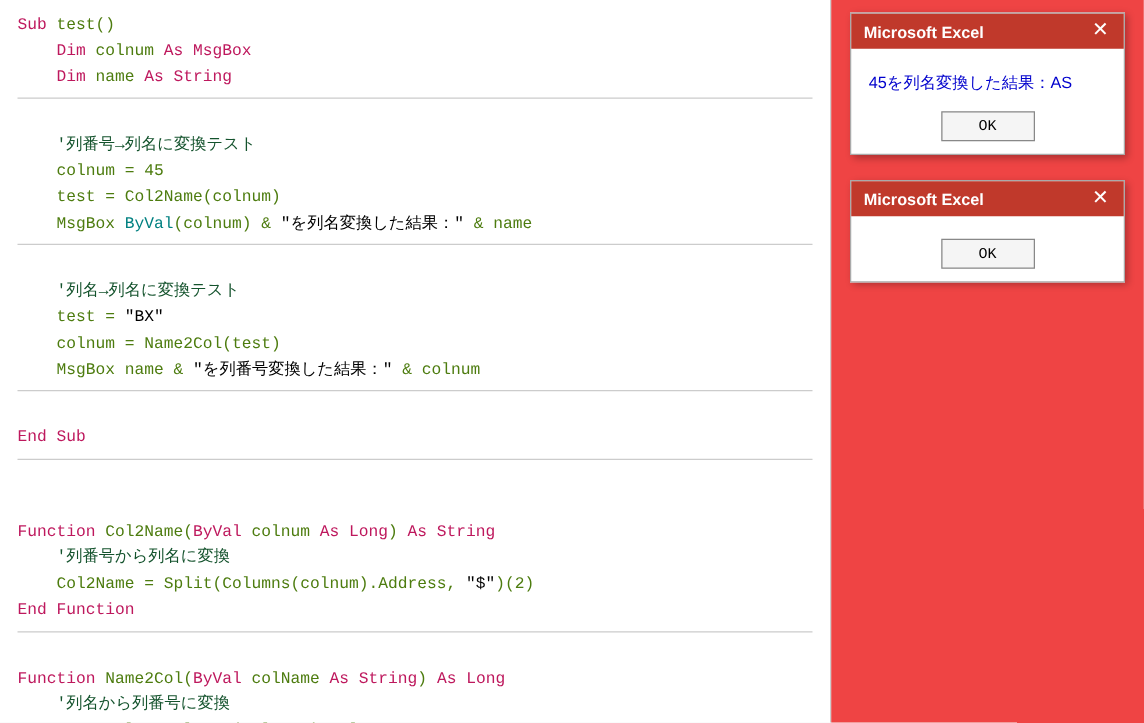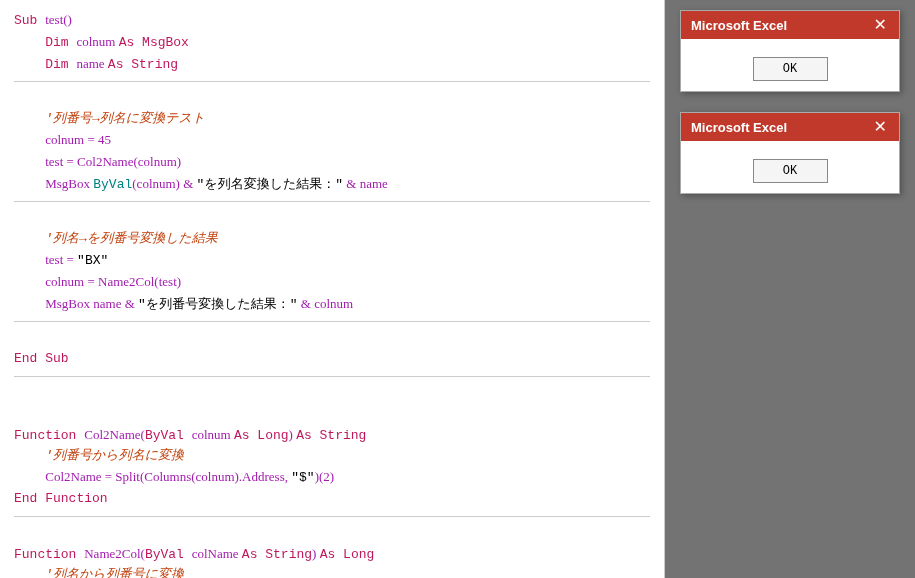--- a/index.html
+++ b/index.html
@@ -31,29 +31,29 @@
 
     .divider {
       border: none;
       border-top: 1px solid #ccc;
       margin: 6px 0;
     }
 
     
     .kw-blue { color: #be185d; }
     .kw-teal { color: #008080; }
-    .comment { color: #c2410c; font-style: italic; }
+    .comment { color: #14532d; }
     .string-val { color: #000000; }
-    .normal { color: #a21caf; font-family: Liberation Serif, serif; }
+    .normal { color: #4d7c0f; }
 
     
     #dialogs-panel {
       width: 250px;
       height: 578px;
-      background: #737373;
+      background: #ef4444;
       position: relative;
       display: flex;
       flex-direction: column;
       align-items: center;
       padding-top: 10px;
       gap: 20px;
     }
 
     
     .dialog-box {
@@ -116,21 +116,21 @@
 <div id="code-panel">
   <div class="code-content"><span class="kw-blue">Sub </span><span class="normal">test()</span>
     <span class="kw-blue">Dim </span><span class="normal">colnum </span><span class="kw-blue">As MsgBox</span>
     <span class="kw-blue">Dim </span><span class="normal">name </span><span class="kw-blue">As String</span>
 <hr class="divider">
     <span class="comment">'列番号→列名に変換テスト</span>
     <span class="normal">colnum = 45</span>
     <span class="normal">test = Col2Name(colnum)</span>
     <span class="normal">MsgBox </span><span class="kw-teal">ByVal</span><span class="normal">(colnum) &amp; </span><span class="string-val">"を列名変換した結果："</span><span class="normal"> &amp; name</span>
 <hr class="divider">
-    <span class="comment">'列名→を列番号変換した結果</span>
+    <span class="comment">'列名→列名に変換テスト</span>
     <span class="normal">test = </span><span class="string-val">"BX"</span>
     <span class="normal">colnum = Name2Col(test)</span>
     <span class="normal">MsgBox name &amp; </span><span class="string-val">"を列番号変換した結果："</span><span class="normal"> &amp; colnum</span>
 <hr class="divider">
 <span class="kw-blue">End Sub</span>
 <hr class="divider">
 
 <span class="kw-blue">Function </span><span class="normal">Col2Name(</span><span class="kw-blue">ByVal </span><span class="normal">colnum </span><span class="kw-blue">As Long</span><span class="normal">) </span><span class="kw-blue">As String</span>
     <span class="comment">'列番号から列名に変換</span>
     <span class="normal">Col2Name = Split(Columns(colnum).Address, </span><span class="string-val">"$"</span><span class="normal">)(2)</span>
@@ -144,20 +144,21 @@
 </div>
 
 <div id="dialogs-panel">
 
   <div class="dialog-box">
     <div class="dialog-title-bar">
       <span>Microsoft Excel</span>
       <button class="dialog-close-btn">✕</button>
     </div>
     <div class="dialog-body">
+      <div class="dialog-message">45を列名変換した結果：AS</div>
       <button class="dialog-ok-btn">OK</button>
     </div>
   </div>
 
   <div class="dialog-box">
     <div class="dialog-title-bar">
       <span>Microsoft Excel</span>
       <button class="dialog-close-btn">✕</button>
     </div>
     <div class="dialog-body">

